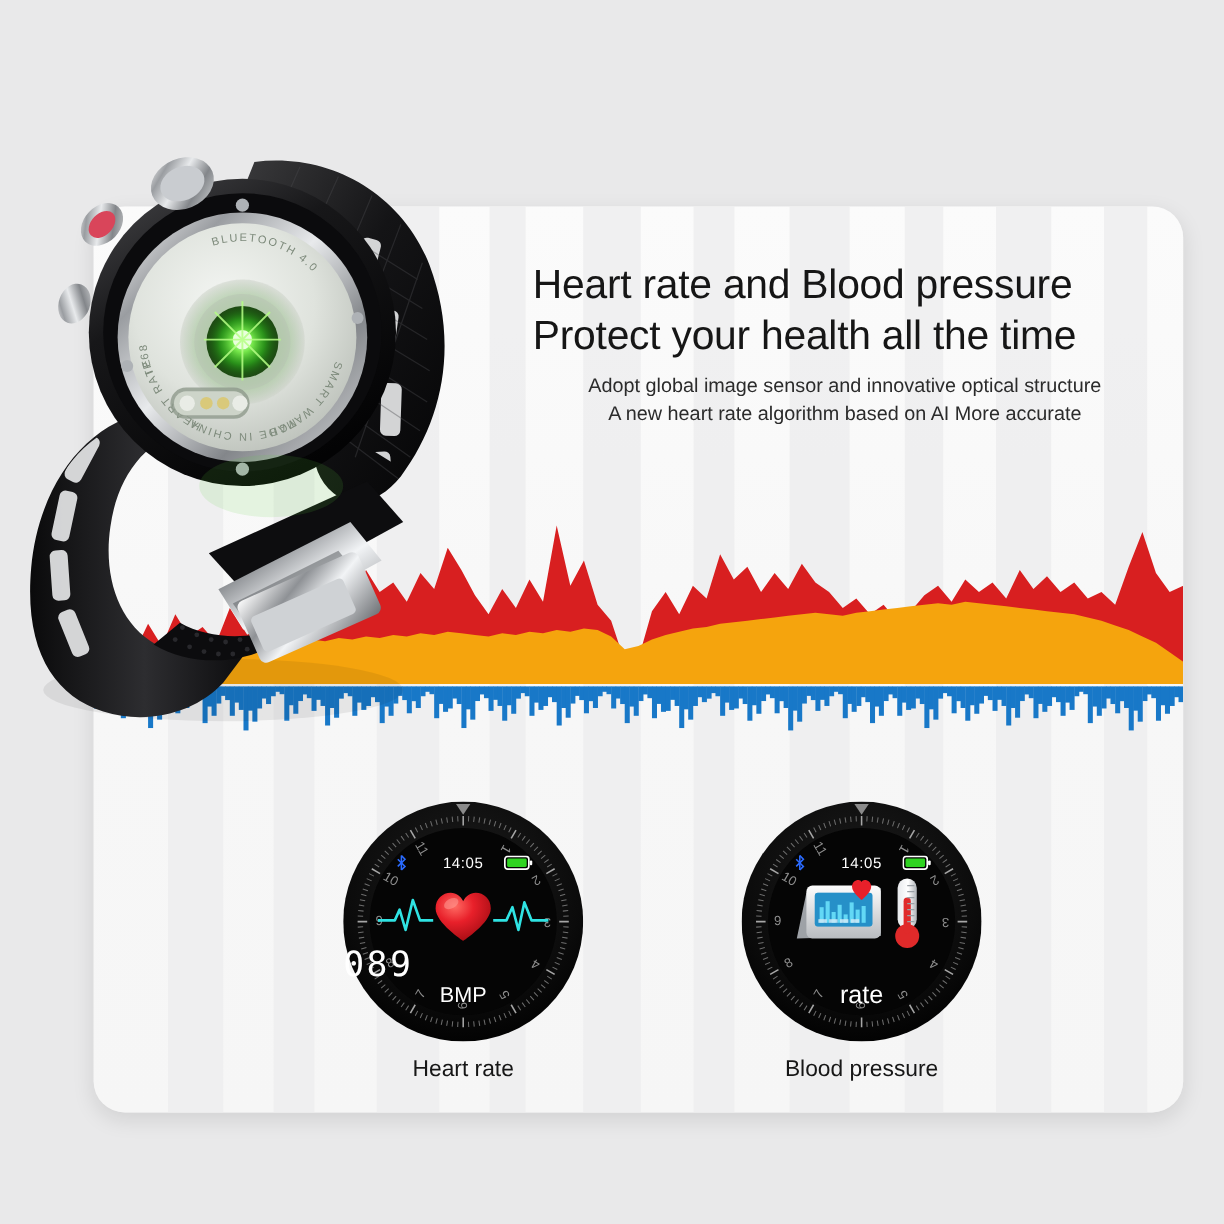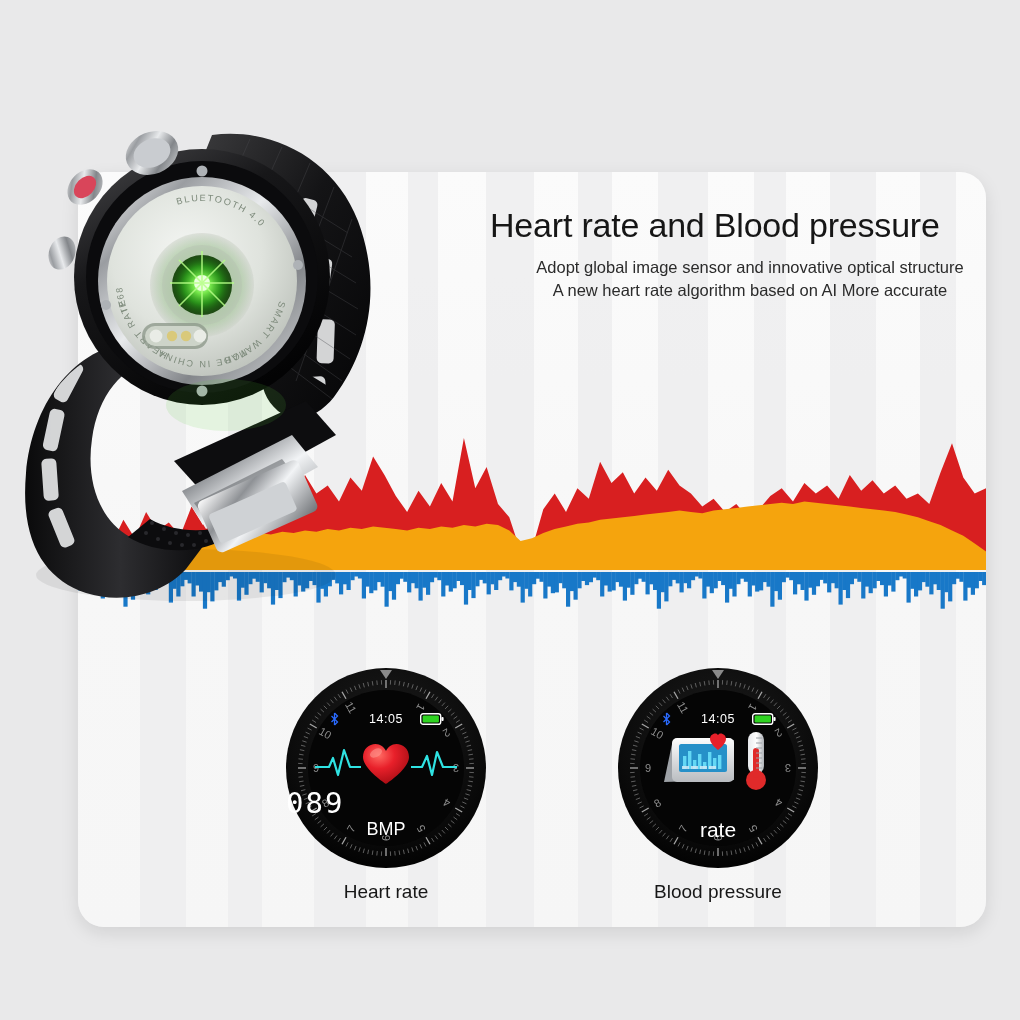--- a/index.html
+++ b/index.html
@@ -15,21 +15,21 @@
     background:linear-gradient(180deg,#fbfbfb 0%,#f7f7f7 55%,#f6f6f6 100%);
     border-radius:26px;
     box-shadow:0 6px 18px rgba(0,0,0,.10);
     overflow:hidden;
   }
   
   .bands{position:absolute;inset:0;}
   .band{position:absolute;top:0;bottom:0;background:#ededee;opacity:.85;}
 
   
-  #headline{position:absolute;left:366px;top:32px;width:520px;margin-left:46px;}
+  #headline{position:absolute;left:366px;top:44px;width:520px;}
   .h1{
     font-size:34px;line-height:43px;color:#161616;
     font-weight:400;letter-spacing:-.2px;white-space:nowrap;
   }
   .sub{
     margin-top:9px;font-size:16.5px;line-height:23px;color:#2b2b2b;
     font-weight:400;white-space:nowrap;text-align:center;
   }
 
   
@@ -60,20 +60,21 @@
     <div class="band" style="left:408px;width:48px;"></div>
     <div class="band" style="left:500px;width:34px;"></div>
     <div class="band" style="left:580px;width:50px;"></div>
     <div class="band" style="left:676px;width:32px;"></div>
     <div class="band" style="left:752px;width:46px;"></div>
     <div class="band" style="left:842px;width:36px;"></div>
   </div>
 
   <div id="headline">
     <div class="h1">Heart rate and Blood pressure</div>
+    <div class="h1">Protect your health all the time</div>
     <div class="sub">Adopt global image sensor and innovative optical structure</div>
     <div class="sub" style="margin-top:0">A new heart rate algorithm based on AI  More accurate</div>
   </div>
 
   <svg id="wave" viewBox="0 0 908 230" preserveAspectRatio="none">
     <g>
       <path id="redpath" fill="#d81f20" d="M 0 168 L 0.0 157.4 L 11.4 154.8 L 22.7 123.1 L 34.0 141.6 L 45.4 117.8 L 56.8 136.3 L 68.1 109.9 L 79.4 128.4 L 90.8 120.5 L 102.2 133.7 L 113.5 104.6 L 124.9 123.1 L 136.2 91.4 L 147.6 107.3 L 158.9 78.2 L 170.3 94.1 L 181.6 86.2 L 192.9 102.0 L 204.3 80.9 L 215.6 96.7 L 227.0 73.0 L 238.4 91.4 L 249.7 83.5 L 261.0 99.4 L 272.4 75.6 L 283.8 88.8 L 295.1 54.5 L 306.5 73.0 L 317.8 94.1 L 329.1 109.9 L 340.5 88.8 L 351.9 104.6 L 363.2 80.9 L 374.5 99.4 L 385.9 36.0 L 397.3 86.2 L 408.6 65.0 L 420.0 102.0 L 431.3 115.2 L 442.6 149.5 L 454.0 146.9 L 465.3 107.3 L 476.7 91.4 L 488.0 109.9 L 499.4 86.2 L 510.8 96.7 L 522.1 59.8 L 533.5 80.9 L 544.8 70.3 L 556.2 91.4 L 567.5 75.6 L 578.8 88.8 L 590.2 67.7 L 601.5 83.5 L 612.9 91.4 L 624.3 104.6 L 635.6 96.7 L 647.0 109.9 L 658.3 102.0 L 669.7 115.2 L 681.0 107.3 L 692.3 94.1 L 703.7 86.2 L 715.0 99.4 L 726.4 80.9 L 737.8 91.4 L 749.1 83.5 L 760.5 96.7 L 771.8 73.0 L 783.2 88.8 L 794.5 78.2 L 805.8 91.4 L 817.2 83.5 L 828.5 96.7 L 839.9 91.4 L 851.3 102.0 L 862.6 70.3 L 874.0 41.3 L 885.3 75.6 L 896.7 91.4 L 908.0 86.2 L 908 168 Z"></path>
     </g>
     <g>
       <path id="orangepath" fill="#f5a40d" d="M 0 168 L 0.0 162.7 L 11.4 161.4 L 22.7 157.4 L 34.0 156.1 L 45.4 152.2 L 56.8 150.8 L 68.1 146.9 L 79.4 145.6 L 90.8 142.9 L 102.2 141.6 L 113.5 139.0 L 124.9 140.3 L 136.2 136.3 L 147.6 137.6 L 158.9 133.7 L 170.3 135.0 L 181.6 131.0 L 192.9 132.4 L 204.3 129.7 L 215.6 131.0 L 227.0 128.4 L 238.4 129.7 L 249.7 127.1 L 261.0 128.4 L 272.4 125.8 L 283.8 127.1 L 295.1 124.4 L 306.5 125.8 L 317.8 127.1 L 329.1 128.4 L 340.5 125.8 L 351.9 127.1 L 363.2 124.4 L 374.5 125.8 L 385.9 123.1 L 397.3 124.4 L 408.6 121.8 L 420.0 123.1 L 431.3 128.4 L 442.6 139.0 L 454.0 136.3 L 465.3 131.0 L 476.7 127.1 L 488.0 124.4 L 499.4 121.8 L 510.8 120.5 L 522.1 117.8 L 533.5 116.5 L 544.8 115.2 L 556.2 113.9 L 567.5 112.6 L 578.8 111.2 L 590.2 109.9 L 601.5 108.6 L 612.9 109.9 L 624.3 111.2 L 635.6 108.6 L 647.0 107.3 L 658.3 106.0 L 669.7 104.6 L 681.0 103.3 L 692.3 102.0 L 703.7 100.7 L 715.0 102.0 L 726.4 99.4 L 737.8 100.7 L 749.1 102.0 L 760.5 103.3 L 771.8 104.6 L 783.2 106.0 L 794.5 107.3 L 805.8 108.6 L 817.2 109.9 L 828.5 112.6 L 839.9 115.2 L 851.3 119.2 L 862.6 123.1 L 874.0 128.4 L 885.3 133.7 L 896.7 141.6 L 908.0 149.5 L 908 168 Z"></path>

